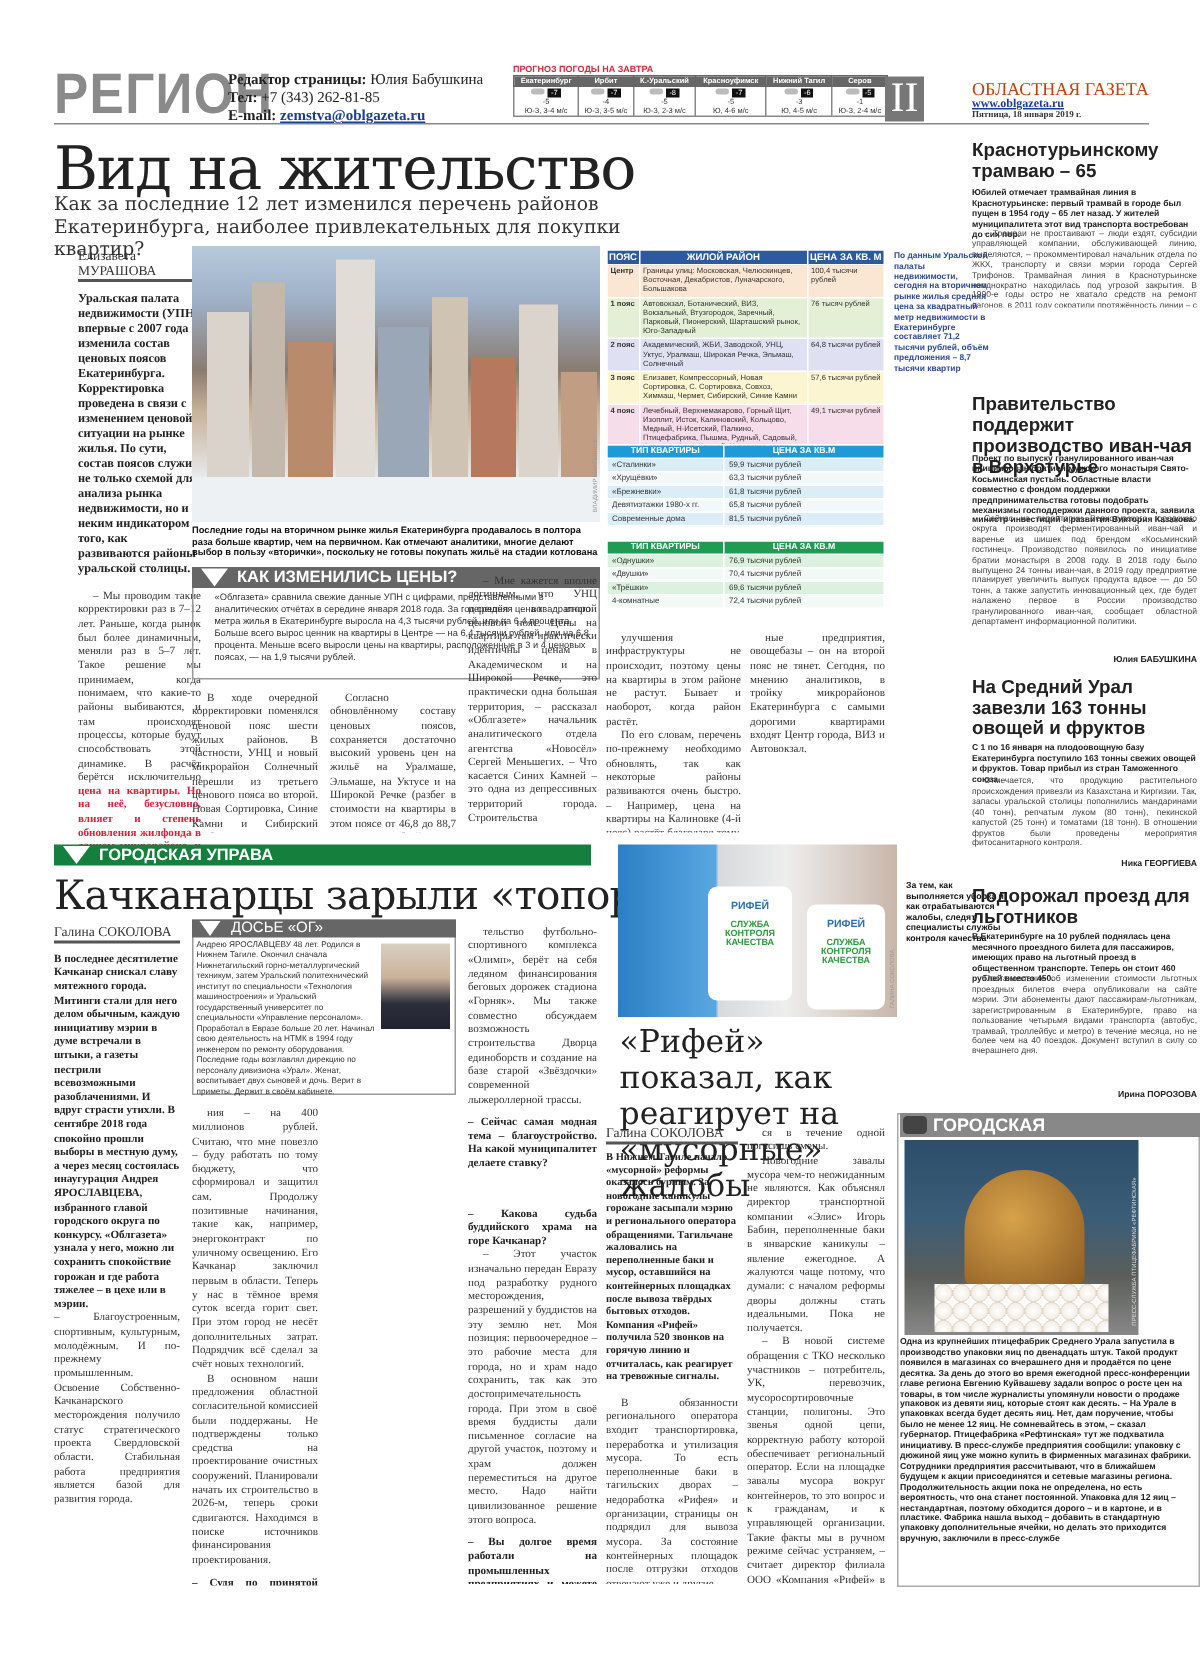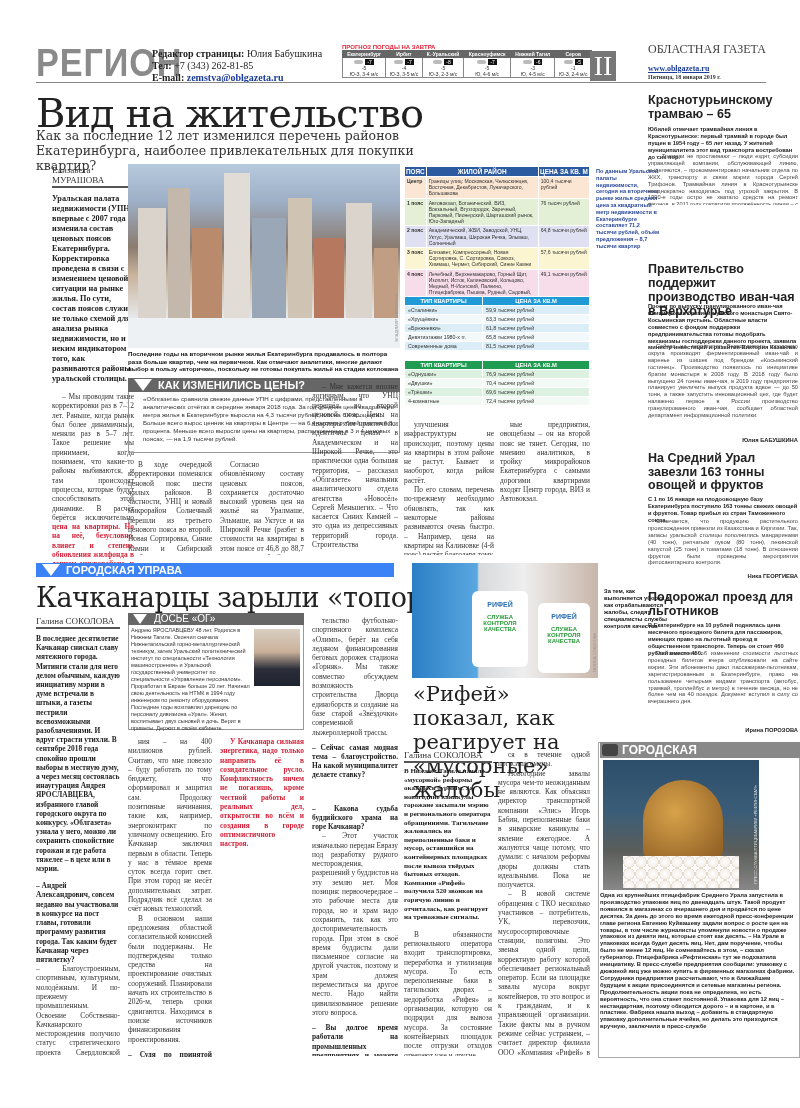--- a/index.html
+++ b/index.html
@@ -13,21 +13,21 @@
 #header-rule{left:36px;top:82px;width:400px;height:1px;background:#888}
 #header-rule2{left:436px;top:82px;width:330px;height:1px;background:#888}
 #weather{left:342px;top:44px;width:250px}
 #weather .wt{font-size:6px;color:#e0243a;font-weight:bold;font-family:"Liberation Sans",sans-serif}
 #weather table{border-collapse:collapse;width:250px;font-family:"Liberation Sans",sans-serif;font-size:5px}
 #weather th{background:#666;color:#fff;font-weight:bold;height:7px;border:1px solid #666}
 #weather td{border:1px solid #888;text-align:center;height:18px;vertical-align:top;padding-top:1px;color:#333}
 .temp{display:inline-block;background:#111;color:#fff;padding:0 2px;font-size:5px}
 .cloud{display:inline-block;width:9px;height:4px;background:#bbb;border-radius:3px;margin-right:2px}
 #page-num{left:590px;top:51px;width:26px;height:30px;background:#777;color:#fff;font-size:28px;text-align:center;line-height:30px;font-family:"Liberation Serif",serif}
-#paper-name{left:648px;top:42px;font-size:12px;color:#404040}
+#paper-name{left:648px;top:52px;font-size:12px;color:#c2410c}
 #paper-url{left:648px;top:64px;font-size:8px;color:#1a3c9a;text-decoration:underline;font-weight:bold}
 #paper-date{left:648px;top:74px;font-size:6px;font-weight:bold;color:#333}
 
 #main-title{left:36px;top:90px;font-size:40px;color:#222;font-family:"DejaVu Serif",serif;letter-spacing:-1px}
 #main-sub{left:36px;top:128px;width:440px;font-size:12.5px;line-height:15px;color:#333;font-weight:bold;font-family:"DejaVu Serif",serif;font-weight:normal}
 .byline{font-size:9px;color:#333;border-bottom:2px solid #555;padding-bottom:1px;font-family:"Liberation Serif",serif}
 .lead{font-weight:bold;font-size:8.2px;line-height:10px;color:#222;font-family:"Liberation Serif",serif}
 .body{font-size:7.4px;line-height:9.3px;color:#333;text-align:justify;font-family:"Liberation Serif",serif}
 .body p{text-indent:10px}
 .red{color:#d3233a;font-weight:bold}
@@ -51,21 +51,21 @@
 #ptab2 th{background:#1f9b52}
 #ptab2 tr:nth-child(odd) td{background:#ddf1e1}
 #ptab2 tr:nth-child(even) td{background:#f3f9f4}
 
 #prices-box{left:128px;top:384px;width:272px;height:69px;border:1px solid #999;padding:5px 10px 0 14px}
 #prices-head{left:128px;top:378px;width:272px;height:14px;background:#666}
 #prices-head .t{position:absolute;left:30px;top:0;color:#fff;font-family:"Liberation Sans",sans-serif;font-weight:bold;font-size:11px;line-height:14px}
 .tri{position:absolute;width:0;height:0;border-left:9px solid transparent;border-right:9px solid transparent;border-top:12px solid #fff}
 #prices-text{left:143px;top:395px;width:252px;font-size:6.2px;line-height:7.9px;font-family:"Liberation Sans",sans-serif;color:#333}
 
-#sec-bar{left:36px;top:563px;width:358px;height:14px;background:#3b82f6}
+#sec-bar{left:36px;top:563px;width:358px;height:14px;background:#15803d}
 #sec-bar .t{position:absolute;left:30px;top:0;color:#fff;font-family:"Liberation Sans",sans-serif;font-weight:bold;font-size:11px;line-height:14px}
 #kach-title{left:36px;top:582px;font-size:27px;font-family:"DejaVu Serif",serif;color:#222;letter-spacing:-0.5px}
 #dossier{left:128px;top:613px;width:176px;height:117px;border:1px solid #999}
 #dossier-head{left:128px;top:613px;width:176px;height:12px;background:#666}
 #dossier-head .t{position:absolute;left:26px;top:0;color:#fff;font-family:"Liberation Sans",sans-serif;font-weight:normal;font-size:10px;line-height:12px}
 #dossier-text{left:131px;top:627px;width:120px;font-size:5.5px;line-height:7px;font-family:"Liberation Sans",sans-serif;color:#333}
 #portrait{left:254px;top:629px;width:46px;height:57px;background:linear-gradient(180deg,#d8cfc2 0%,#cbb19a 40%,#2c2f3a 70%,#1f2230 100%)}
 
 #rifey-photo{left:412px;top:563px;width:186px;height:115px;overflow:hidden;background:linear-gradient(90deg,#2b7fc6 0%,#5aa7e0 35%,#d7d9dc 36%,#eee 60%,#c8b6a9 100%)}
 #rifey-title{left:413px;top:682px;width:186px;font-size:21px;line-height:24px;font-family:"DejaVu Serif",serif;color:#222}
@@ -273,40 +273,38 @@
 
 <div id="sec-bar" class="abs">
   <div class="tri" style="left:6px;top:1px"></div>
   <span class="t">ГОРОДСКАЯ УПРАВА</span>
 </div>
 <div id="kach-title" class="abs">Качканарцы зарыли «топор войны»</div>
 
 <div class="abs col-text" style="left:36px;top:616px;width:84px;height:440px">
   <div class="byline">Галина СОКОЛОВА</div>
   <div class="lead" style="margin-top:5px;font-size:7.4px;line-height:9.2px">В последнее десятилетие Качканар снискал славу мятежного города. Митинги стали для него делом обычным, каждую инициативу мэрии в думе встречали в штыки, а газеты пестрили всевозможными разоблачениями. И вдруг страсти утихли. В сентябре 2018 года спокойно прошли выборы в местную думу, а через месяц состоялась инаугурация Андрея ЯРОСЛАВЦЕВА, избранного главой городского округа по конкурсу. «Облгазета» узнала у него, можно ли сохранить спокойствие горожан и где работа тяжелее – в цехе или в мэрии.</div>
-  <div class="lead" style="margin-top:8px;font-size:7.4px;line-height:9.2px">– Андрей Александрович, совсем недавно вы участвовали в конкурсе на пост главы, готовили программу развития города. Так каким будет Качканар через пятилетку?</div>
   <div class="body">– Благоустроенным, спортивным, культурным, молодёжным. И по-прежнему промышленным. Освоение Собственно-Качканарского месторождения получило статус стратегического проекта Свердловской области. Стабильная работа предприятия является базой для развития города.</div>
 
 </div>
 
 <div id="dossier" class="abs"></div>
 <div id="dossier-head" class="abs">
   <div class="tri" style="left:5px;top:1px;border-left-width:7px;border-right-width:7px;border-top-width:10px"></div>
   <span class="t">ДОСЬЕ «ОГ»</span>
 </div>
 <div id="dossier-text" class="abs">Андрею ЯРОСЛАВЦЕВУ 48 лет. Родился в Нижнем Тагиле. Окончил сначала Нижнетагильский горно-металлургический техникум, затем Уральский политехнический институт по специальности «Технология машиностроения» и Уральский государственный университет по специальности «Управление персоналом». Проработал в Евразе больше 20 лет. Начинал свою деятельность на НТМК в 1994 году инженером по ремонту оборудования. Последние годы возглавлял дирекцию по персоналу дивизиона «Урал». Женат, воспитывает двух сыновей и дочь. Верит в приметы. Держит в своём кабинете.</div>
 <div id="portrait" class="abs"></div>
 
 <div class="abs body col-text" style="left:128px;top:737px;width:84px;height:320px">
   <p>ния – на 400 миллионов рублей. Считаю, что мне повезло – буду работать по тому бюджету, что сформировал и защитил сам. Продолжу позитивные начинания, такие как, например, энергоконтракт по уличному освещению. Его Качканар заключил первым в области. Теперь у нас в тёмное время суток всегда горит свет. При этом город не несёт дополнительных затрат. Подрядчик всё сделал за счёт новых технологий.</p>
   <p>В основном наши предложения областной согласительной комиссией были поддержаны. Не подтверждены только средства на проектирование очистных сооружений. Планировали начать их строительство в 2026-м, теперь сроки сдвигаются. Находимся в поиске источников финансирования проектирования.</p>
   <div class="lead" style="margin-top:6px;font-size:7.4px;line-height:9.2px">– Судя по принятой стратегии развития Качканара до 2035 года, планов у Качканара громадье. Что может помешать их реализации? Есть ли у города системные проблемы?</div>
 </div>
 <div class="abs body col-text" style="left:220px;top:737px;width:84px;height:320px">
-  <p class="red">У Качканара сильная энергетика, надо только направить её в созидательное русло. Конфликтность ничем не погасишь, кроме честной работы и реальных дел, открытости во всём и создания в городе оптимистичного настроя.</p>
 </div>
 <div class="abs body col-text" style="left:312px;top:616px;width:86px;height:440px">
   <p>тельство футбольно-спортивного комплекса «Олимп», берёт на себя ледяном финансирования беговых дорожек стадиона «Горняк». Мы также совместно обсуждаем возможность строительства Дворца единоборств и создание на базе старой «Звёздочки» современной лыжероллерной трассы.</p>
   <div class="lead" style="margin-top:6px;font-size:7.4px;line-height:9.2px">– Сейчас самая модная тема – благоустройство. На какой муниципалитет делаете ставку?</div>
   <div class="lead" style="margin-top:24px;font-size:7.4px;line-height:9.2px">– Какова судьба буддийского храма на горе Качканар?</div>
   <p>– Этот участок изначально передан Евразу под разработку рудного месторождения, разрешений у буддистов на эту землю нет. Моя позиция: первоочередное – это рабочие места для города, но и храм надо сохранить, так как это достопримечательность города. При этом в своё время буддисты дали письменное согласие на другой участок, поэтому и храм должен переместиться на другое место. Надо найти цивилизованное решение этого вопроса.</p>
   <div class="lead" style="margin-top:6px;font-size:7.4px;line-height:9.2px">– Вы долгое время работали на промышленных предприятиях и можете сравнить. Где тяжелее – в цехе или в мэрии?</div>
 </div>
 
 <div id="rifey-photo" class="abs">
@@ -320,21 +318,21 @@
   </div>
   <span class="vcredit" style="right:1px;bottom:6px">ГАЛИНА СОКОЛОВА</span>
 </div>
 <div id="rifey-caption" class="abs">За тем, как выполняется уборка и как отрабатываются жалобы, следят специалисты службы контроля качества</div>
 <div id="rifey-title" class="abs">«Рифей» показал, как реагирует на «мусорные» жалобы</div>
 
 <div class="abs col-text" style="left:404px;top:750px;width:88px;height:306px">
   <div class="byline">Галина СОКОЛОВА</div>
   <div class="lead" style="margin-top:4px;font-size:7px;line-height:8.6px">В Нижнем Тагиле начало «мусорной» реформы оказалось бурным. За новогодние каникулы горожане засыпали мэрию и регионального оператора обращениями. Тагильчане жаловались на переполненные баки и мусор, оставшийся на контейнерных площадках после вывоза твёрдых бытовых отходов. Компания «Рифей» получила 520 звонков на горячую линию и отчиталась, как реагирует на тревожные сигналы.</div>
   <div class="body" style="margin-top:8px">
-      <p>В обязанности регионального оператора входит транспортировка, переработка и утилизация мусора. То есть переполненные баки в тагильских дворах – недоработка «Рифея» и организации, которую он подрядил для вывоза мусора. За состояние контейнерных площадок после отгрузки отходов отвечают уже и другие.</p>
+      <p>В обязанности регионального оператора входит транспортировка, переработка и утилизация мусора. То есть переполненные баки в тагильских дворах – недоработка «Рифея» и организации, страницы он подрядил для вывоза мусора. За состояние контейнерных площадок после отгрузки отходов отвечают уже и другие.</p>
     </div>
 </div>
 <div class="abs body col-text" style="left:498px;top:750px;width:92px;height:306px">
   <p>ся в течение одной погасишь смены.</p>
   <p>Новогодние завалы мусора чем-то неожиданным не являются. Как объяснял директор транспортной компании «Элис» Игорь Бабин, переполненные баки в январские каникулы – явление ежегодное. А жалуются чаще потому, что думали: с началом реформы дворы должны стать идеальными. Пока не получается.</p>
   <p>– В новой системе обращения с ТКО несколько участников – потребитель, УК, перевозчик, мусоросортировочные станции, полигоны. Это звенья одной цепи, корректную работу которой обеспечивает региональный оператор. Если на площадке завалы мусора вокруг контейнеров, то это вопрос и к гражданам, и к управляющей организации. Такие факты мы в ручном режиме сейчас устраняем, – считает директор филиала ООО «Компания «Рифей» в Свердловской области Фёдор Потапов.</p>
 </div>
 
 <div class="brief-h" style="top:93px">Краснотурьинскому трамваю – 65</div>
 <div class="brief-lead" style="top:126px">Юбилей отмечает трамвайная линия в Краснотурьинске: первый трамвай в городе был пущен в 1954 году – 65 лет назад. У жителей муниципалитета этот вид транспорта востребован до сих пор.</div>

